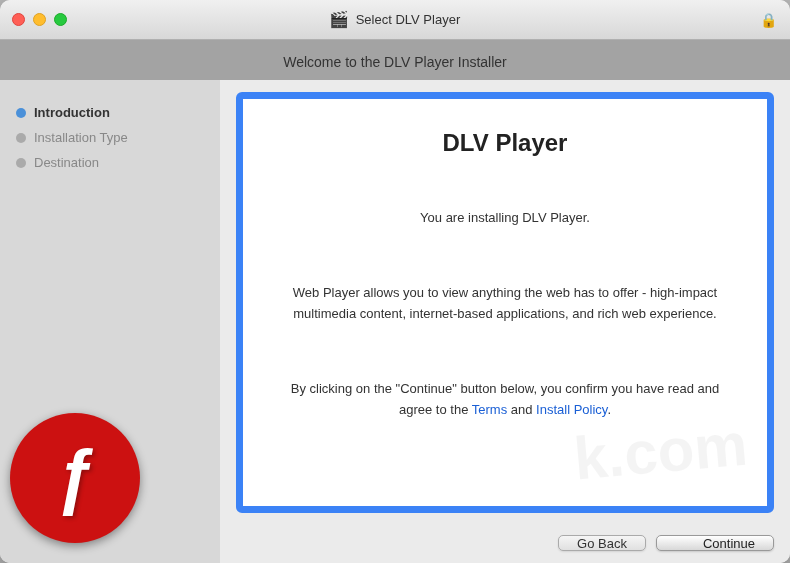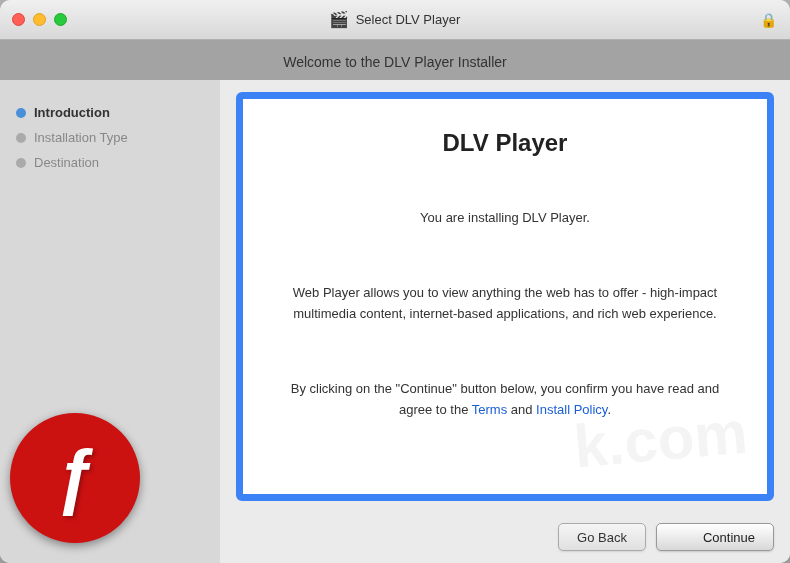--- a/index.html
+++ b/index.html
@@ -239,21 +239,21 @@
       display: flex;
       justify-content: flex-end;
       align-items: center;
       gap: 10px;
       padding: 10px 16px 12px 16px;
       background: #ebebeb;
       flex-shrink: 0;
     }
 
     .btn {
-      height: 28px;
+      height: 16px;
       padding: 0 18px;
       border-radius: 5px;
       font-size: 13px;
       cursor: pointer;
       border: none;
       outline: none;
     }
 
     .btn-secondary {
       background: linear-gradient(to bottom, #f5f5f5, #e0e0e0);

